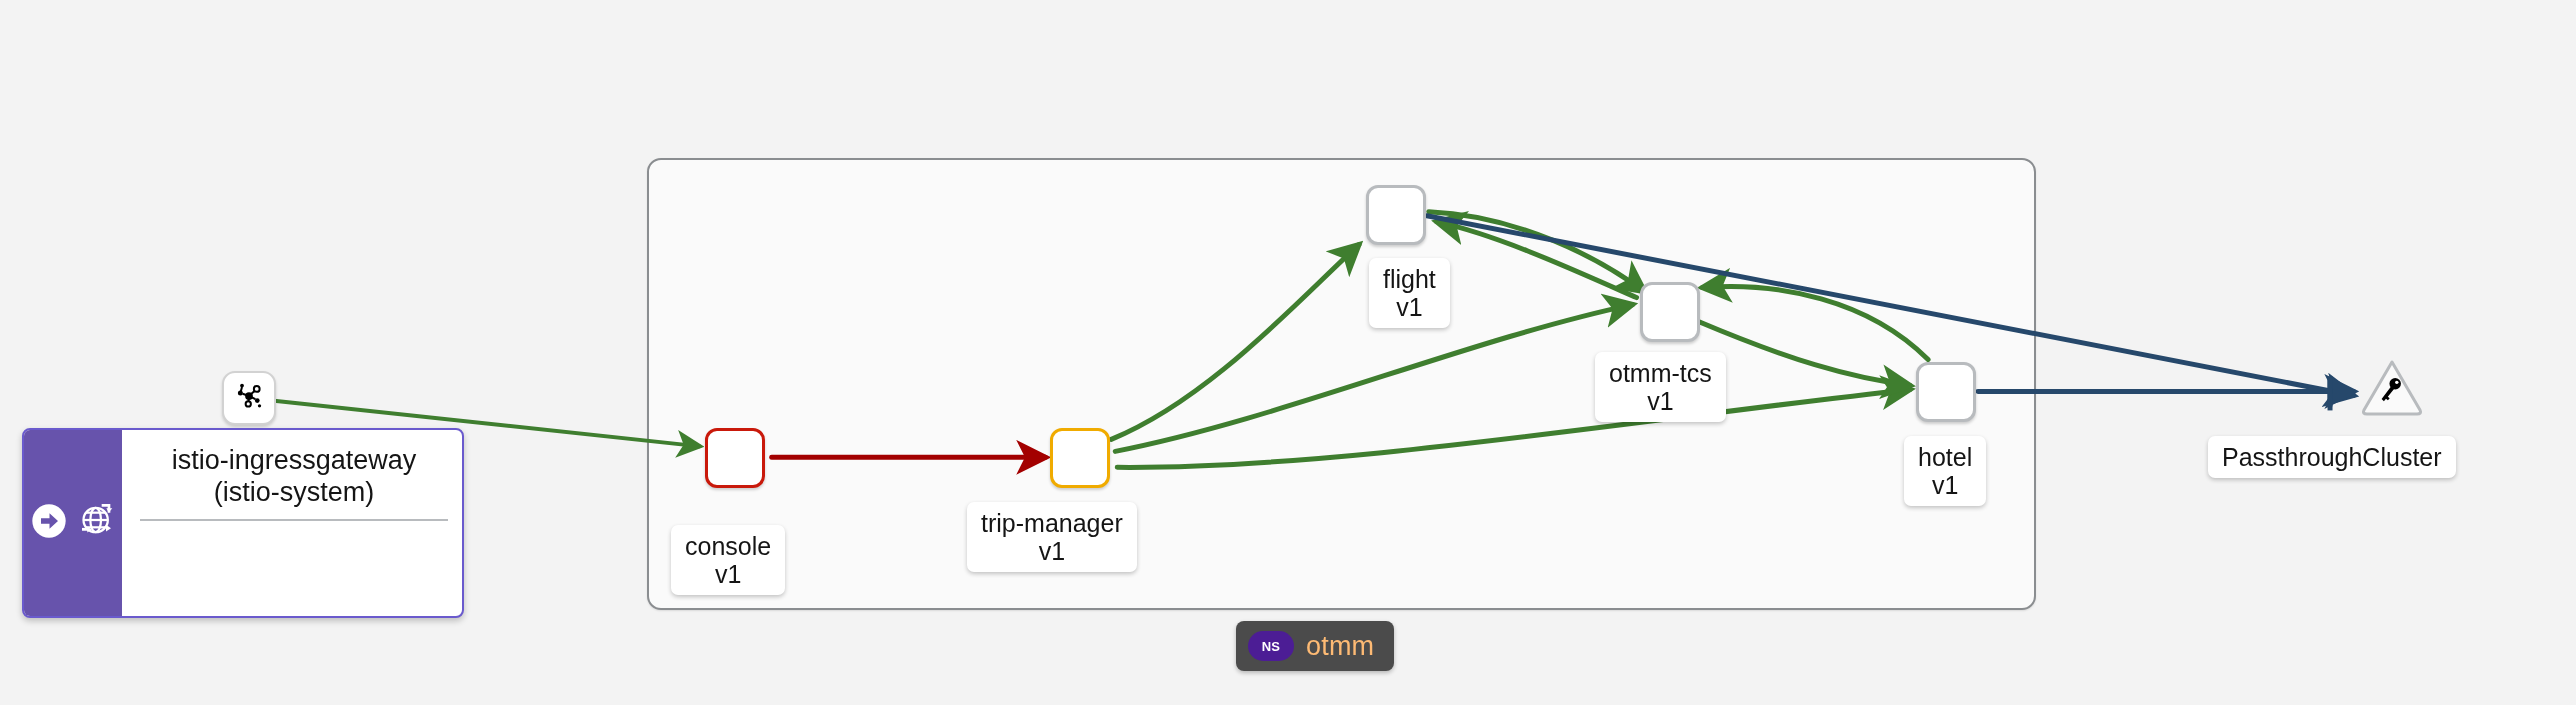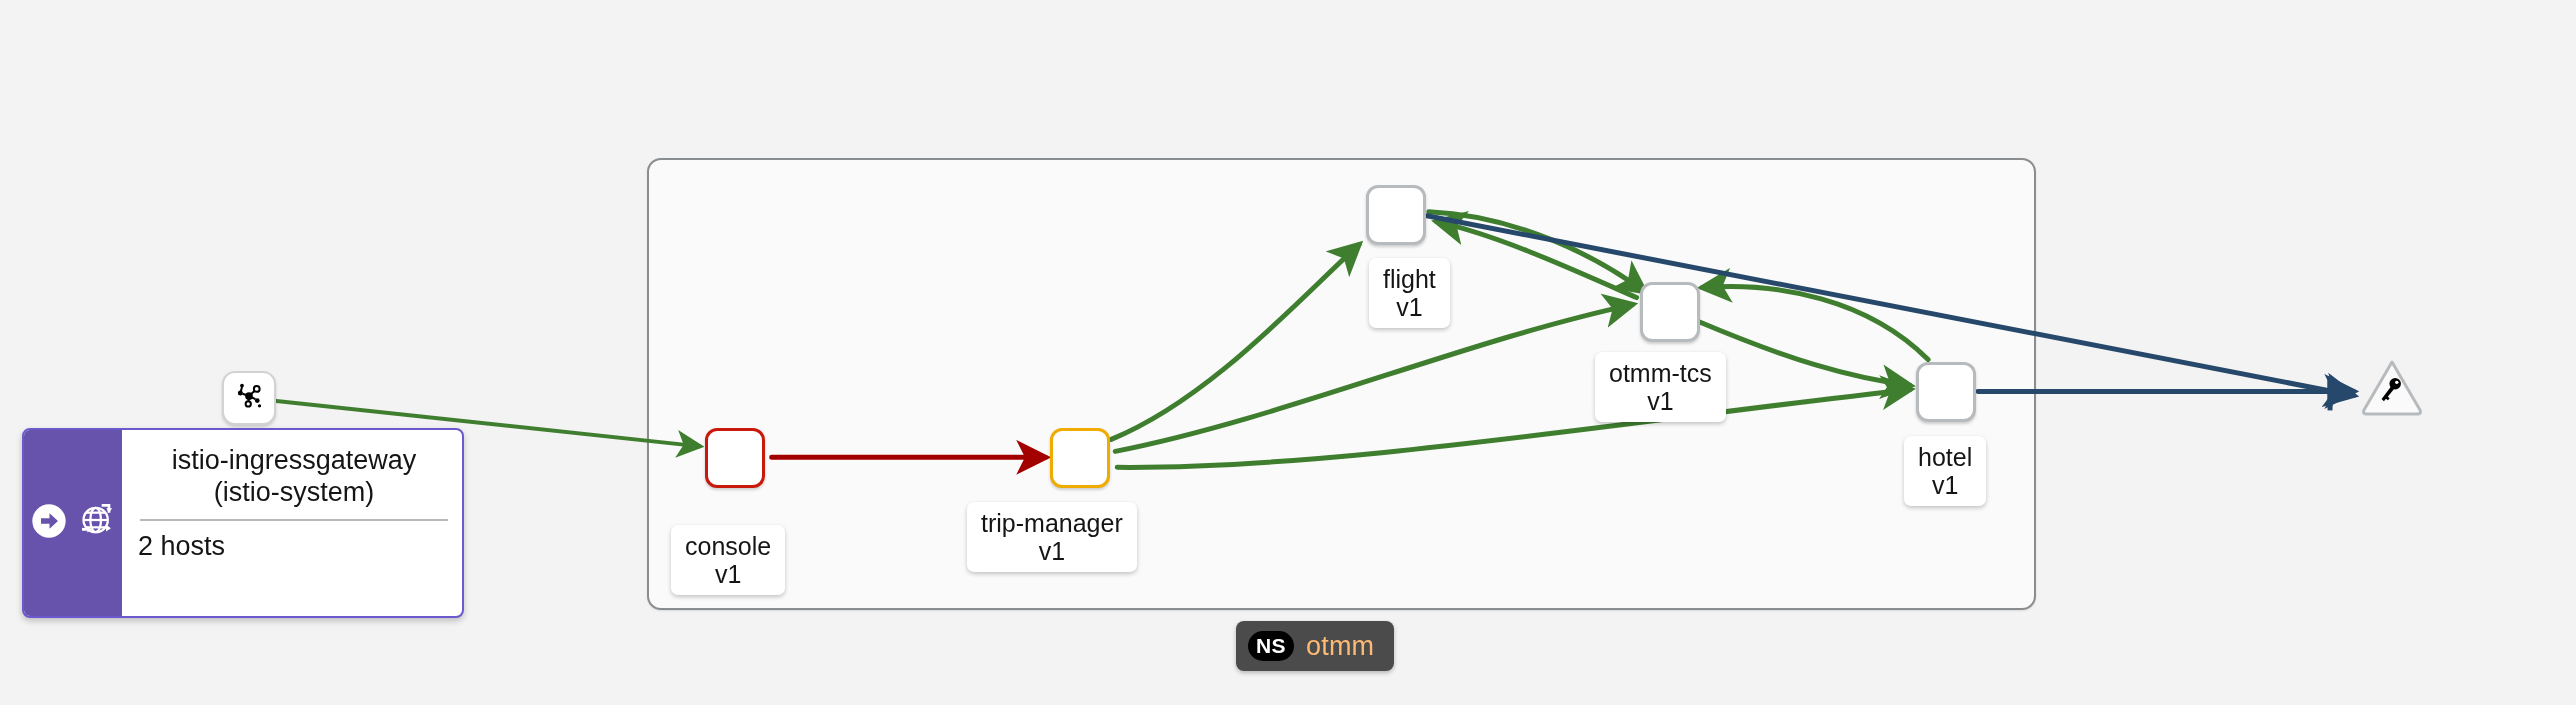--- a/index.html
+++ b/index.html
@@ -39,23 +39,23 @@
     gap: 12px;
     padding: 0 20px 0 12px;
     background: #4b4b4b;
     border-radius: 8px;
     box-shadow: 0 2px 4px rgba(0,0,0,.25);
   }
   .ns-badge .pill {
     width: 46px;
     height: 30px;
     border-radius: 15px;
-    background: #000000;
+    background: #4c1d95;
     color: #fff;
-    font-size: 21px;
+    font-size: 13px;
     font-weight: bold;
     display: flex;
     align-items: center;
     justify-content: center;
     letter-spacing: 0.3px;
   }
   .ns-badge .nsname {
     color: #fdba74;
     font-size: 27px;
     letter-spacing: 0.2px;
@@ -268,21 +268,20 @@
           <path d="M17.4 14.3 l3.0 2.0 -3.0 2.0 z" fill="#ffffff"></path>
         </svg>
       </span>
     </div>
     <div class="body">
       <div class="title">
         <div>istio-ingressgateway</div>
         <div>(istio-system)</div>
       </div>
       <div class="divider"></div>
-      <div class="hosts">2 hosts</div>
     </div>
   </div>
 
   <div class="node sq err" style="left:705px; top:428px;"></div>
   <div class="node-label" style="left:671px; top:502px;margin-top:23px;">
     <div>console</div>
     <div>v1</div>
   </div>
 
   <div class="node sq warn" style="left:1050px; top:428px;"></div>
@@ -312,20 +311,23 @@
   <div class="tri-node" style="left:2360px; top:358px;">
     <svg width="64" height="60" viewBox="0 0 64 60">
       <path d="M32 4 L60 52 Q62 56 57 56 L7 56 Q2 56 4 52 Z" fill="#fafafa" stroke="#b8bbbe" stroke-width="3" stroke-linejoin="round"></path>
       <g transform="translate(20,20) scale(1.15)">
         <circle cx="13.2" cy="5.0" r="5.0" fill="#000"></circle>
         <circle cx="14.6" cy="3.8" r="1.5" fill="#ffffff"></circle>
         <path d="M9.6 7.4 L1.4 18.2 L3.4 20.2 L5.2 18.0 L6.9 19.4 L8.4 17.6 L6.8 16.2 L12.2 9.6 Z" fill="#000"></path>
       </g>
     </svg>
   </div>
+  <div class="node-label" style="left:2208px; top:436px;">
+    <div>PassthroughCluster</div>
+  </div>
 
   <div class="ns-badge">
     <span class="pill">NS</span>
     <span class="nsname">otmm</span>
   </div>
 
 </div>
 
 
 </body></html>

